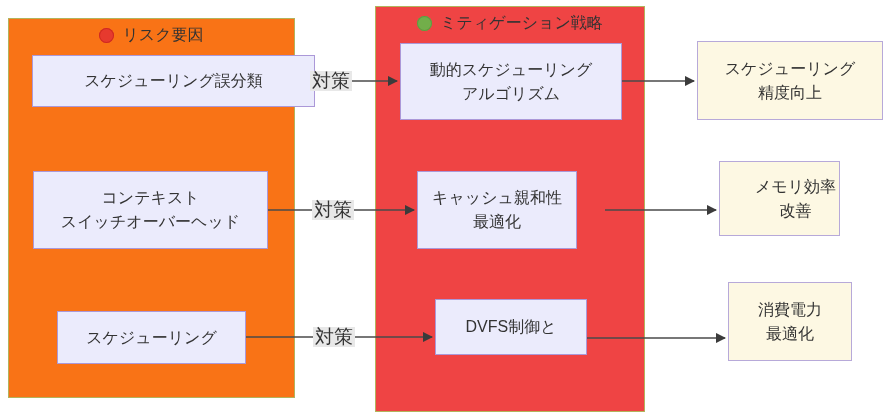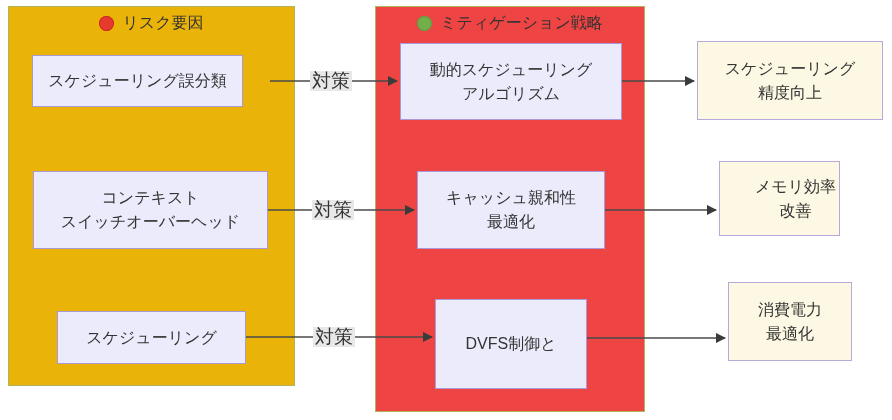--- a/index.html
+++ b/index.html
@@ -16,22 +16,22 @@
     width: 892px;
     height: 420px;
     color: #333333;
   }
   .group {
     position: absolute;
     border: 1px solid #b3b35c;
     box-sizing: border-box;
   }
   .group.risk {
-    left: 8px; top: 6px; width: 287px; height: 380px;
-    background: #eab308;
+    left: 8px; top: 18px; width: 287px; height: 380px;
+    background: #f97316;
   }
   .group.mitigation {
     left: 375px; top: 6px; width: 270px; height: 406px;
     background: #ef4444;
   }
   .group-title {
     display: flex;
     align-items: center;
     justify-content: center;
     gap: 8px;
@@ -116,40 +116,40 @@
     <line x1="268" y1="210" x2="414" y2="210" stroke="#4a4a4a" stroke-width="1.5" marker-end="url(#arrowhead)"></line>
     <line x1="605" y1="210" x2="716" y2="210" stroke="#4a4a4a" stroke-width="1.5" marker-end="url(#arrowhead)"></line>
     <line x1="246" y1="337" x2="432" y2="337" stroke="#4a4a4a" stroke-width="1.5" marker-end="url(#arrowhead)"></line>
     <line x1="587" y1="338" x2="725" y2="338" stroke="#4a4a4a" stroke-width="1.5" marker-end="url(#arrowhead)"></line>
   </svg>
 
   <div class="edge-label" style="left:331px; top:81px;">対策</div>
   <div class="edge-label" style="left:333px; top:210px;">対策</div>
   <div class="edge-label" style="left:334px; top:337px;">対策</div>
 
-  <div class="node lav" style="left:32px; top:55px; width:211px; height:52px;">
+  <div class="node lav" style="left:32px; top:55px; width:283px; height:52px;">
     <span>スケジューリング誤分類</span>
   </div>
   <div class="node lav" style="left:33px; top:171px; width:235px; height:78px;">
     <span>コンテキスト</span>
     <span>スイッチオーバーヘッド</span>
   </div>
   <div class="node lav" style="left:57px; top:311px; width:189px; height:53px;">
     <span>スケジューリング</span>
   </div>
 
   <div class="node lav" style="left:400px; top:43px; width:222px; height:77px;">
     <span>動的スケジューリング</span>
     <span>アルゴリズム</span>
   </div>
-  <div class="node lav" style="left:417px; top:171px; width:188px; height:78px;">
+  <div class="node lav" style="left:417px; top:171px; width:160px; height:78px;">
     <span>キャッシュ親和性</span>
     <span>最適化</span>
   </div>
-  <div class="node lav" style="left:435px; top:299px; width:152px; height:90px;">
+  <div class="node lav" style="left:435px; top:299px; width:152px; height:56px;">
     <span>DVFS制御と</span>
   </div>
 
   <div class="node cream" style="left:697px; top:41px; width:186px; height:79px;">
     <span>スケジューリング</span>
     <span>精度向上</span>
   </div>
   <div class="node cream" style="left:719px; top:161px; width:121px; height:75px;padding-left:32px;">
     <span>メモリ効率</span>
     <span>改善</span>

